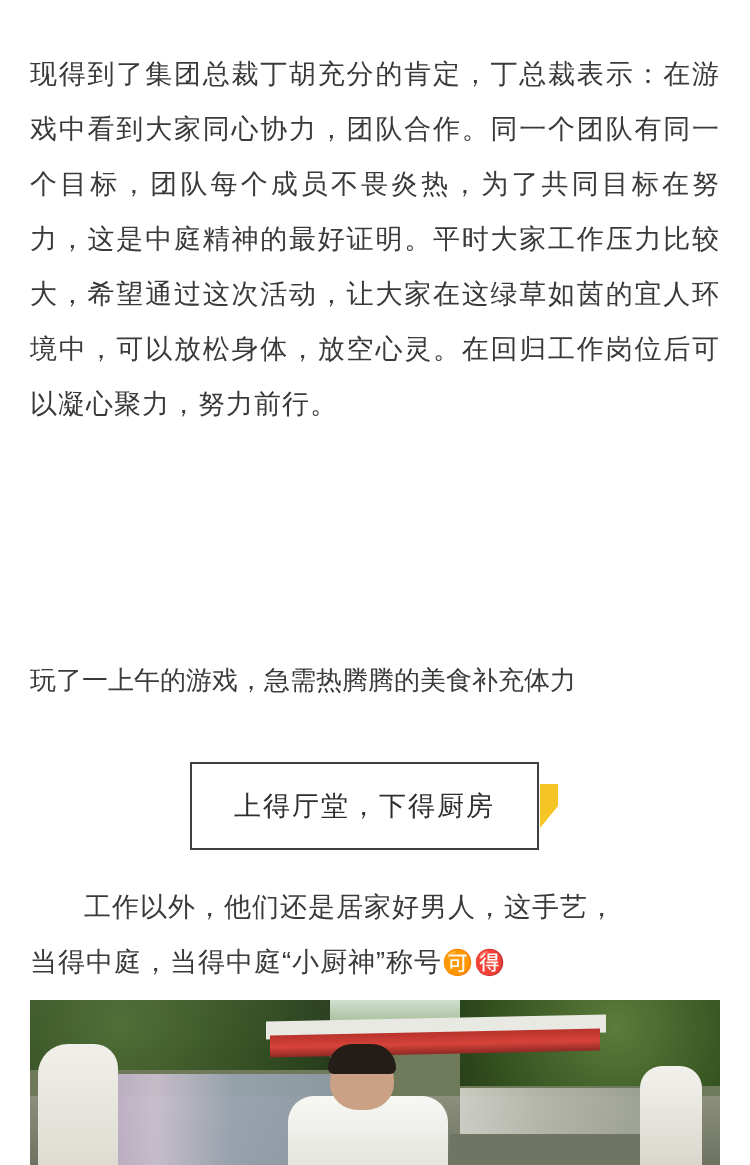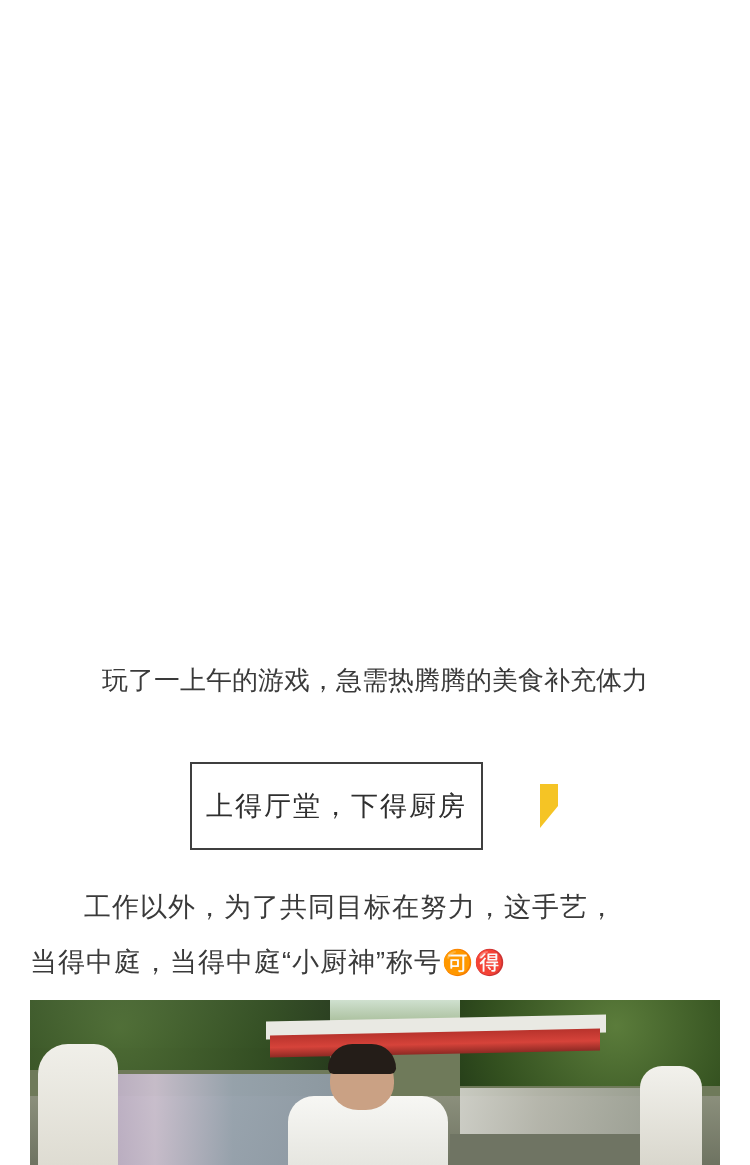--- a/index.html
+++ b/index.html
@@ -33,34 +33,33 @@
     text-align: justify;
   }
   .caption-line {
     position: absolute;
     left: 30px;
     top: 632px;
     width: 690px;
     font-size: 26px;
     line-height: 44px;
     color: #3a3a3a;
-    text-align: center;
   }
   .banner-wrap {
     position: absolute;
     left: 190px;
     top: 762px;
     width: 375px;
     height: 90px;
   }
   .banner-box {
     position: absolute;
     left: 0;
     top: 0;
-    width: 293px;
+    width: 349px;
     height: 88px;
     box-sizing: border-box;
     border: 2px solid #3f3f3f;
     display: flex;
     align-items: center;
     justify-content: center;
   }
   .banner-text {
     font-size: 27px;
     letter-spacing: 2px;
@@ -188,32 +187,33 @@
     position: absolute;
     left: 420px; top: 134px; width: 200px; height: 31px;
     background: #6f7463;
   }
 </style>
 </head>
 <body>
 
 <div class="page">
 
+  <p class="para-main">现得到了集团总裁丁胡充分的肯定，丁总裁表示：在游戏中看到大家同心协力，团队合作。同一个团队有同一个目标，团队每个成员不畏炎热，为了共同目标在努力，这是中庭精神的最好证明。平时大家工作压力比较大，希望通过这次活动，让大家在这绿草如茵的宜人环境中，可以放松身体，放空心灵。在回归工作岗位后可以凝心聚力，努力前行。</p>
 
   <p class="caption-line">玩了一上午的游戏，急需热腾腾的美食补充体力</p>
 
   <div class="banner-wrap">
     <div class="banner-box">
       <span class="banner-text">上得厅堂，下得厨房</span>
     </div>
     <div class="banner-flag"></div>
   </div>
 
   <div class="para-sub">
-    <span class="indent"></span><span>工作以外，为了共同目标在努力，这手艺，</span><br>
+    <span class="indent"></span><span>工作以外，他们还是居家好男人，这手艺，</span><br>
     <span>当得中庭，当得中庭“小厨神”称号</span><span class="emoji-red">🉑</span><span class="emoji-red">🉐</span>
   </div>
 
   <div class="photo">
     <div class="photo-canvas">
       <div class="ph-sky"></div>
       <div class="ph-trees"></div>
       <div class="ph-trees2"></div>
       <div class="ph-tentwhite"></div>
       <div class="ph-tentroof"></div>

